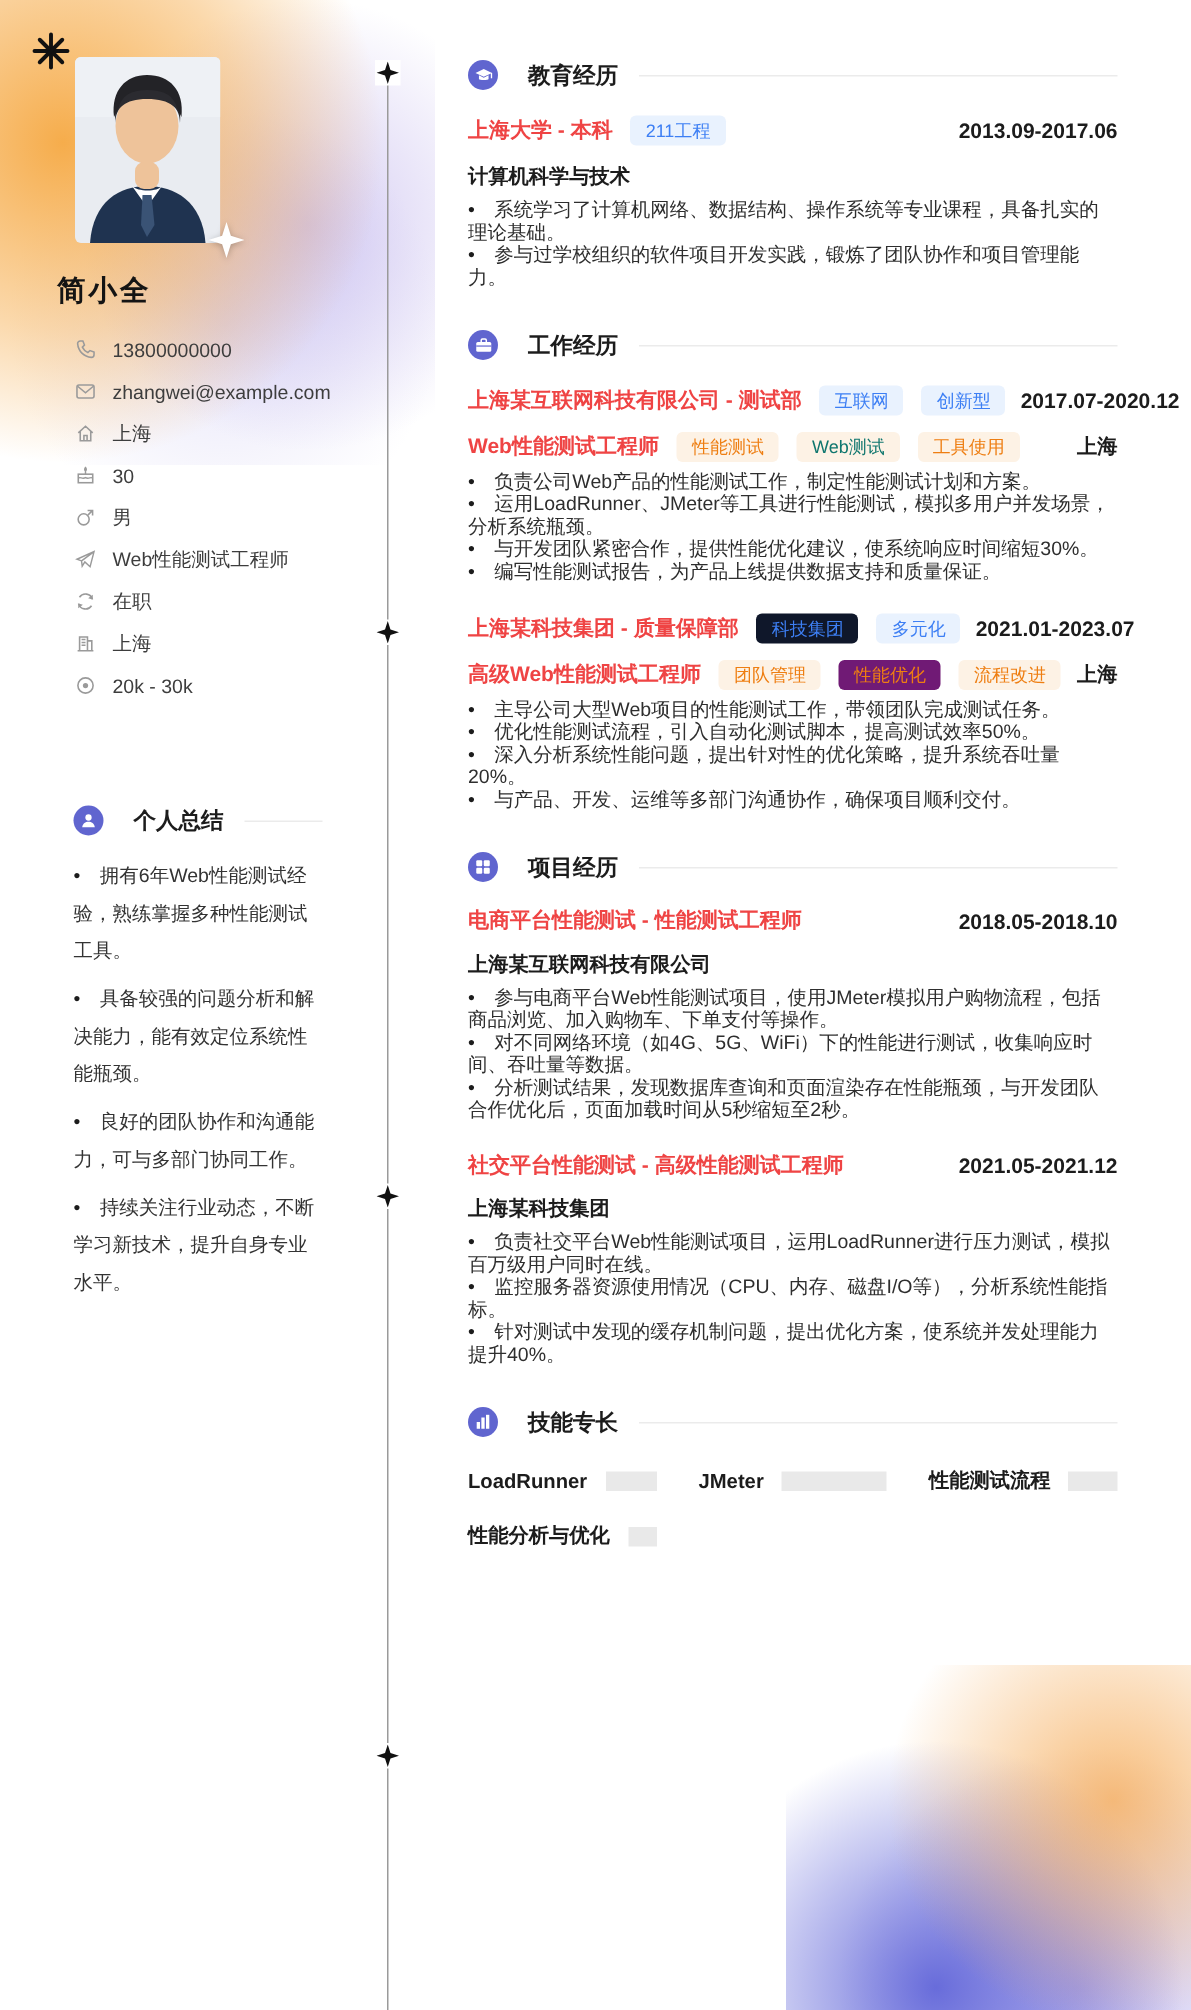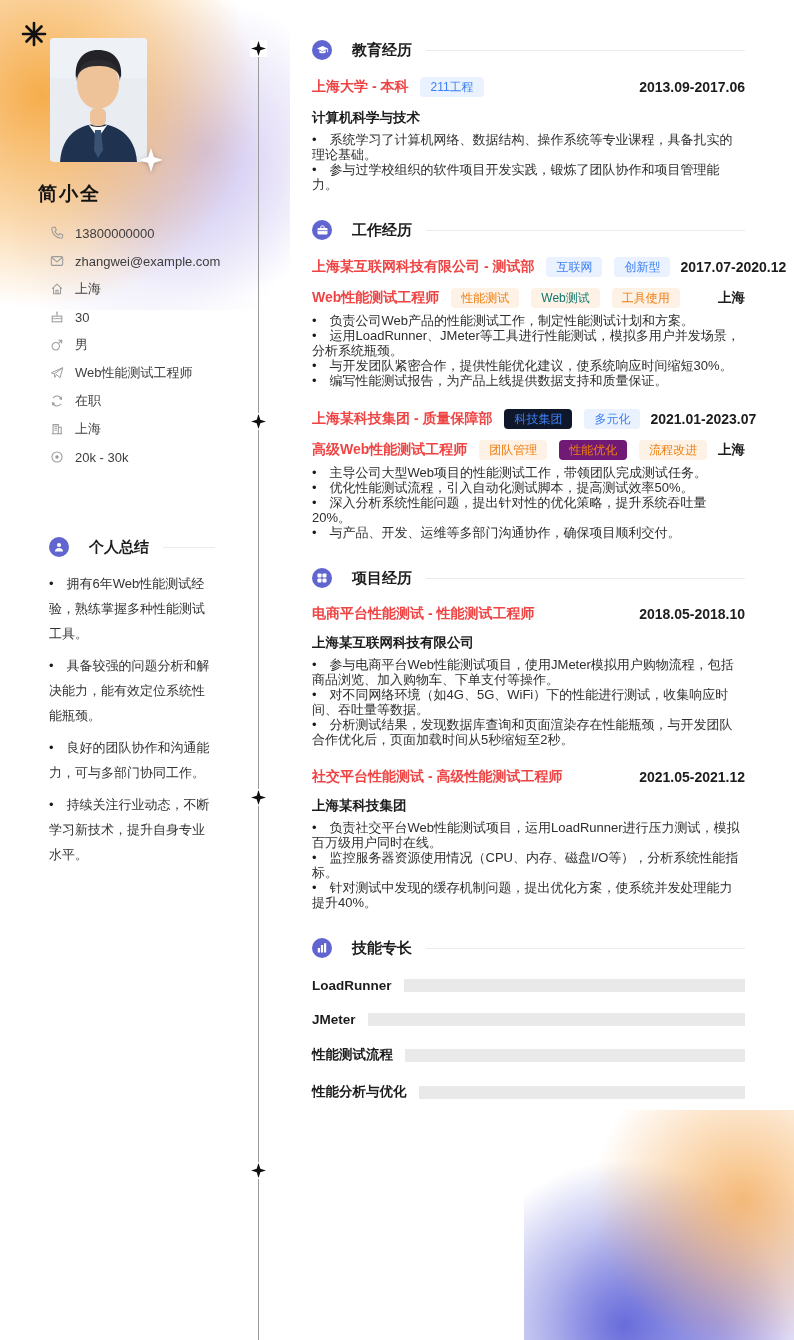--- a/index.html
+++ b/index.html
@@ -57,21 +57,21 @@
   .date { margin-left:auto; font-size:14px; font-weight:bold; color:#1c1c1c; white-space:nowrap; padding-left:10px; }
   .loc { margin-left:auto; font-size:13.5px; font-weight:bold; color:#1c1c1c; }
   .badge { display:inline-block; font-size:12px; line-height:18px; padding:1px 10px; border-radius:4px; margin-left:12px; font-weight:normal; white-space:nowrap; }
   .sub-row { margin-top:11px; }
   .bullets { margin-top:5px; }
   .bullet { font-size:13px; line-height:15px; color:#2e2e2e; }
   .bullet::before { content:"•"; padding-right:13px; color:#1c1c1c; }
   .major { font-size:13.5px; font-weight:bold; color:#1c1c1c; margin-top:12px; }
   .company-sub { font-size:13.5px; font-weight:bold; color:#1c1c1c; margin-top:11px; }
   
-  .skills-grid { display:grid; grid-template-columns:1fr; column-gap:28px; row-gap:19px; margin-top:20px; }
+  .skills-grid { display:grid; grid-template-columns:1fr 1fr 1fr; column-gap:28px; row-gap:19px; margin-top:20px; }
   .skill-cell { display:flex; align-items:center; }
   .skill-name { font-size:13.5px; font-weight:600; color:#1c1c1c; white-space:nowrap; }
   .skill-track { flex:1; height:13px; background:#e9e9e9; margin-left:12px; position:relative; }
   .skill-fill { height:100%; background:linear-gradient(180deg,#7d81e0 0%,#5c61cf 100%); clip-path:polygon(0 0,100% 0,calc(100% - 7px) 100%,0 100%); }
 </style>
 </head>
 <body>
 
 <div class="deco-topleft"></div>
 <div class="deco-bottomright"></div>

